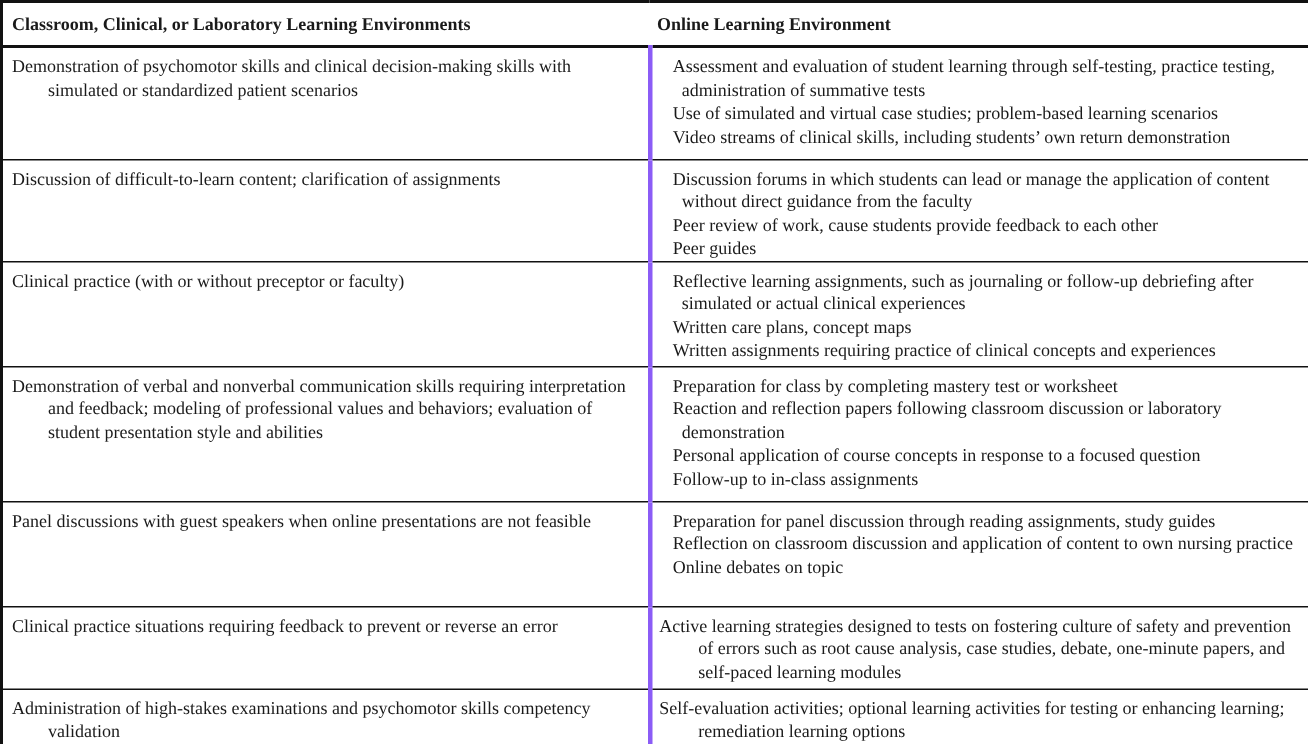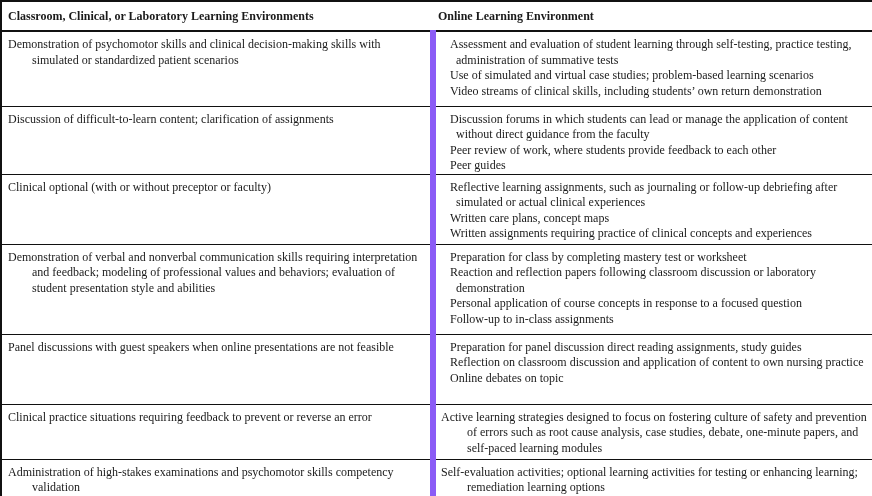--- a/index.html
+++ b/index.html
@@ -42,21 +42,21 @@
     border-bottom: 2px solid #111;
   }
   thead th.h-online { padding-left: 5px; }
 
   tbody tr td { border-bottom: 1px solid #111; }
   tbody tr:last-child td { border-bottom: none; }
 
   td.cell-classroom { padding: 5px 8px 0 6px; }
   td.cell-online {
     padding: 5px 4px 0 14px;
-    border-left: 6px solid #8b5cf6;
+    border-left: 3px solid #8b5cf6;
   }
   .cell-classroom p {
     margin: 0;
     padding-left: 24px;
     text-indent: -24px;
   }
   .cell-online .item {
     margin: 0;
     padding-left: 6px;
     text-indent: -6px;
@@ -100,27 +100,27 @@
           <p class="item">Use of simulated and virtual case studies; problem-based learning scenarios</p>
           <p class="item">Video streams of clinical skills, including students’ own return demonstration</p>
         </td>
       </tr>
       <tr>
         <td class="cell-classroom">
           <p>Discussion of difficult-to-learn content; clarification of assignments</p>
         </td>
         <td class="cell-online">
           <p class="item">Discussion forums in which students can lead or manage the application of content without direct guidance from the faculty</p>
-          <p class="item">Peer review of work, where students provide feedback to each other</p>
+          <p class="item">Peer review of work, cause students provide feedback to each other</p>
           <p class="item">Peer guides</p>
         </td>
       </tr>
       <tr>
         <td class="cell-classroom">
-          <p>Clinical optional (with or without preceptor or faculty)</p>
+          <p>Clinical practice (with or without preceptor or faculty)</p>
         </td>
         <td class="cell-online">
           <p class="item">Reflective learning assignments, such as journaling or follow-up debriefing after simulated or actual clinical experiences</p>
           <p class="item">Written care plans, concept maps</p>
           <p class="item">Written assignments requiring practice of clinical concepts and experiences</p>
         </td>
       </tr>
       <tr>
         <td class="cell-classroom">
           <p>Demonstration of verbal and nonverbal communication skills requiring interpretation and feedback; modeling of professional values and behaviors; evaluation of student presentation style and abilities</p>
@@ -130,31 +130,31 @@
           <p class="item">Reaction and reflection papers following classroom discussion or laboratory demonstration</p>
           <p class="item">Personal application of course concepts in response to a focused question</p>
           <p class="item">Follow-up to in-class assignments</p>
         </td>
       </tr>
       <tr>
         <td class="cell-classroom">
           <p>Panel discussions with guest speakers when online presentations are not feasible</p>
         </td>
         <td class="cell-online">
-          <p class="item">Preparation for panel discussion direct reading assignments, study guides</p>
+          <p class="item">Preparation for panel discussion through reading assignments, study guides</p>
           <p class="item">Reflection on classroom discussion and application of content to own nursing practice</p>
           <p class="item">Online debates on topic</p>
         </td>
       </tr>
       <tr class="para">
         <td class="cell-classroom">
           <p>Clinical practice situations requiring feedback to prevent or reverse an error</p>
         </td>
         <td class="cell-online">
-          <p class="item">Active learning strategies designed to focus on fostering culture of safety and prevention of errors such as root cause analysis, case studies, debate, one-minute papers, and self-paced learning modules</p>
+          <p class="item">Active learning strategies designed to tests on fostering culture of safety and prevention of errors such as root cause analysis, case studies, debate, one-minute papers, and self-paced learning modules</p>
         </td>
       </tr>
       <tr class="para">
         <td class="cell-classroom">
           <p>Administration of high-stakes examinations and psychomotor skills competency validation</p>
         </td>
         <td class="cell-online">
           <p class="item">Self-evaluation activities; optional learning activities for testing or enhancing learning; remediation learning options</p>
         </td>
       </tr>

